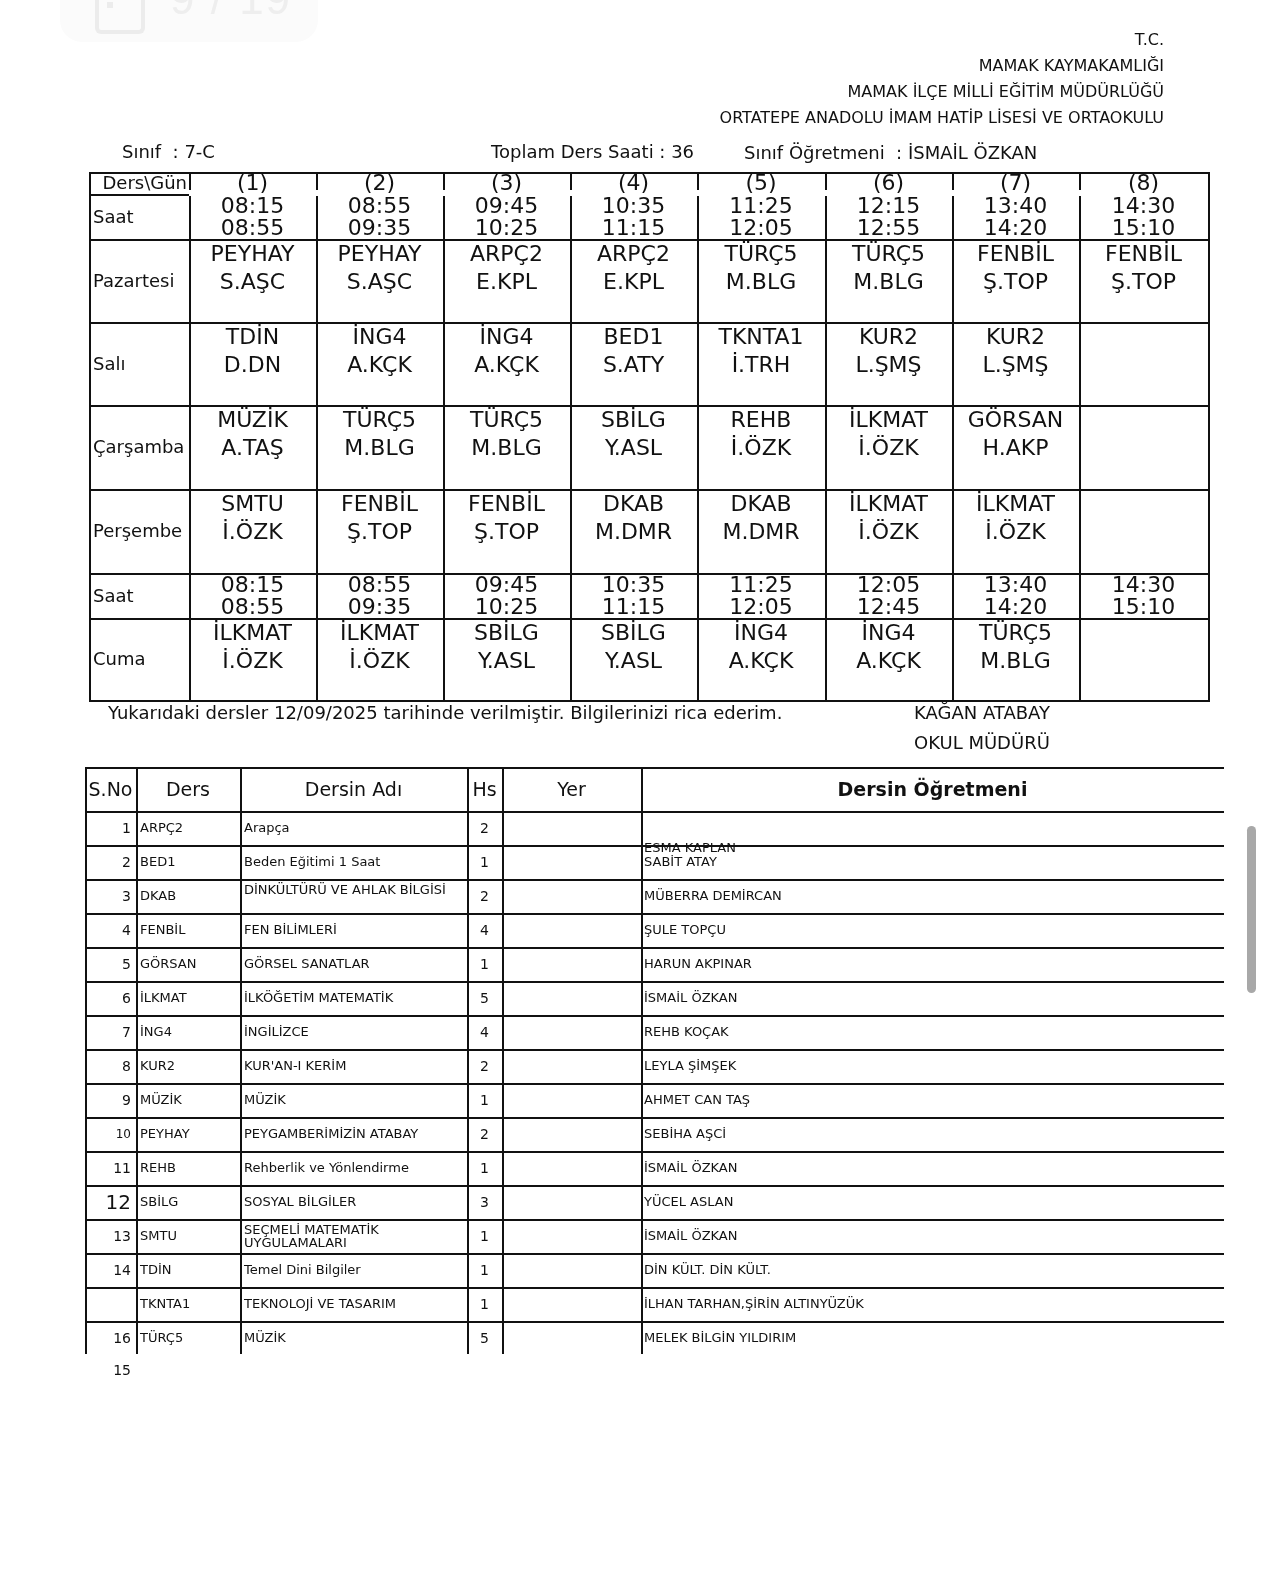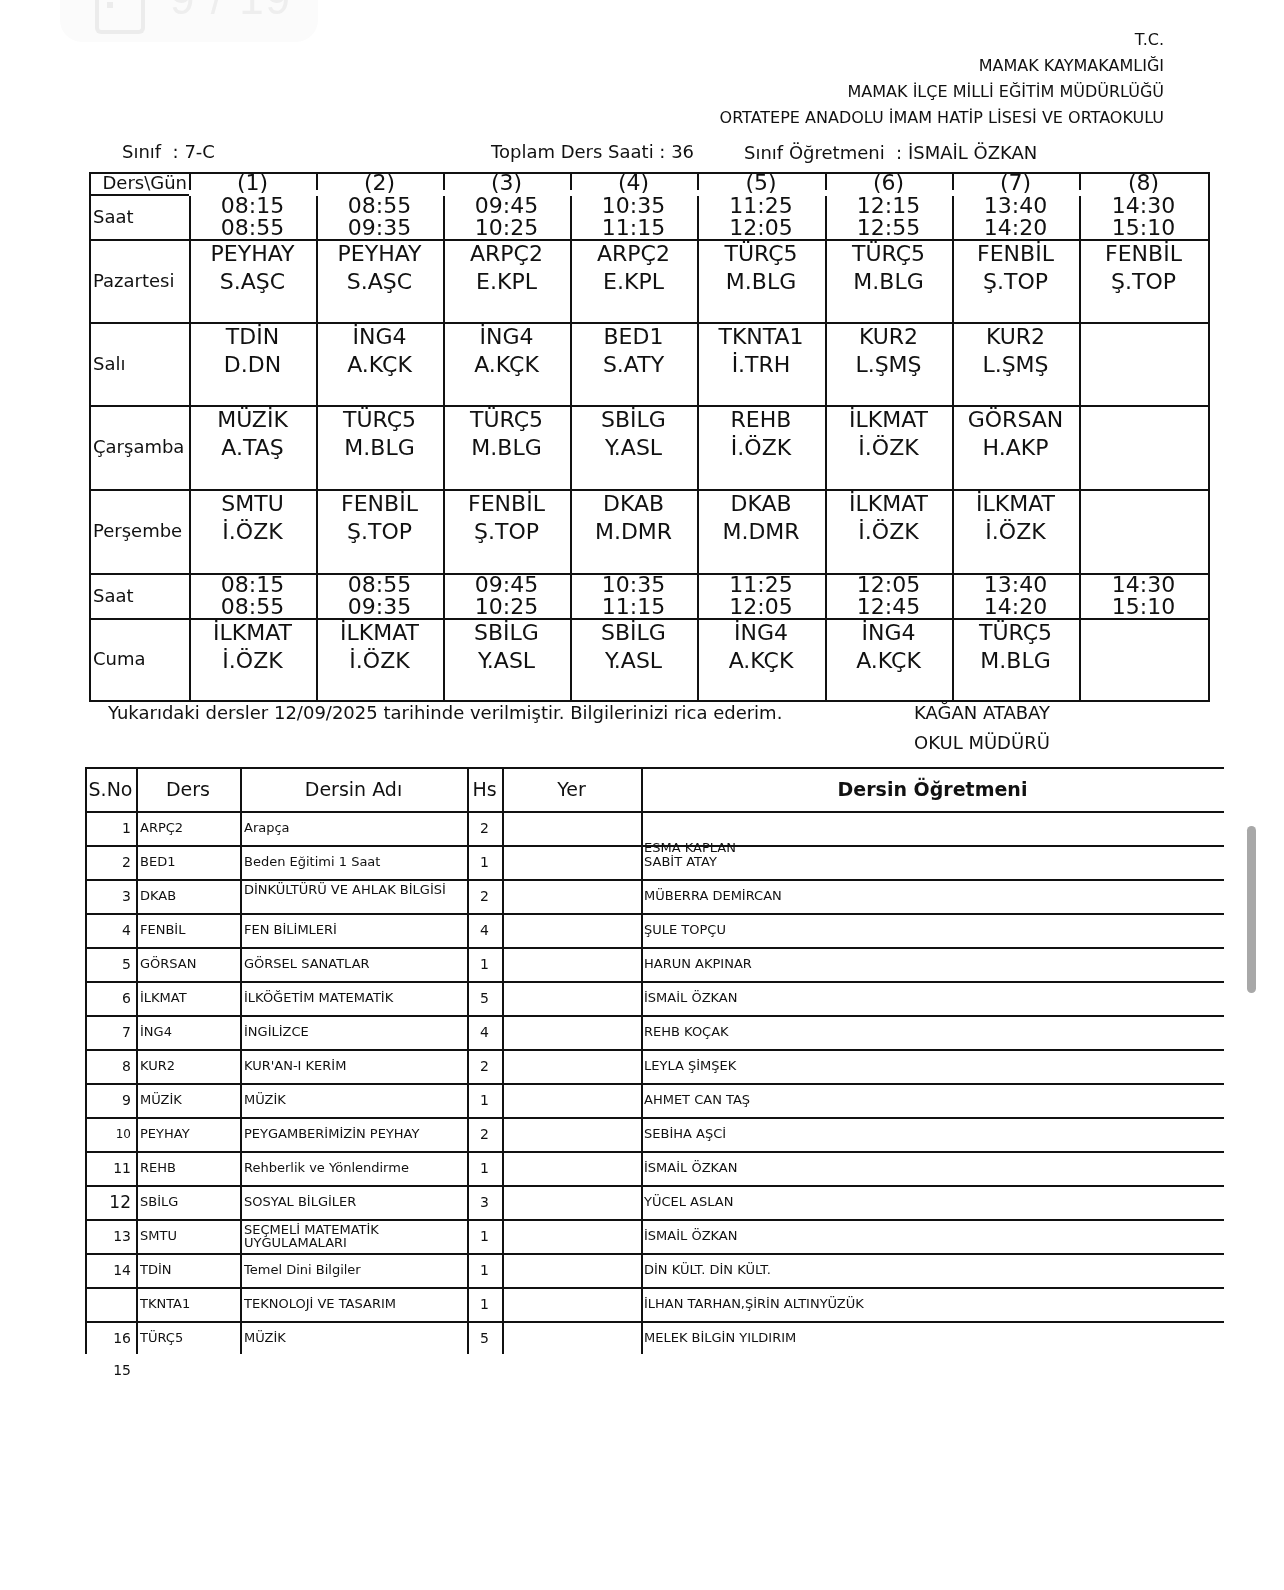--- a/index.html
+++ b/index.html
@@ -439,35 +439,35 @@
       <div class="lt-cell num" style="left: 85px; top: 1093px; width: 46px; font-size: 14px;">9</div>
       <div class="lt-cell " style="left: 140px; top: 1093px; width: 98px;">MÜZİK</div>
       <div class="lt-cell " style="left: 244px; top: 1093px; width: 219px;">MÜZİK</div>
       <div class="lt-cell ctr" style="left: 467px; top: 1093px; width: 35px; font-size: 14px;">1</div>
       <div class="lt-cell " style="left: 506px; top: 1093px; width: 133px;"></div>
       <div class="lt-cell " style="left: 644px; top: 1093px; width: 577px;">AHMET CAN TAŞ</div>
     </div>
     <div>
       <div class="lt-cell num" style="left: 85px; top: 1127px; width: 46px; font-size: 12px;">10</div>
       <div class="lt-cell " style="left: 140px; top: 1127px; width: 98px;">PEYHAY</div>
-      <div class="lt-cell " style="left: 244px; top: 1127px; width: 219px;">PEYGAMBERİMİZİN PEYHAY</div>
+      <div class="lt-cell " style="left: 244px; top: 1127px; width: 219px;">PEYGAMBERİMİZİN ATABAY</div>
       <div class="lt-cell ctr" style="left: 467px; top: 1127px; width: 35px; font-size: 14px;">2</div>
       <div class="lt-cell " style="left: 506px; top: 1127px; width: 133px;"></div>
       <div class="lt-cell " style="left: 644px; top: 1127px; width: 577px;">SEBİHA AŞCİ</div>
     </div>
     <div>
       <div class="lt-cell num" style="left: 85px; top: 1161px; width: 46px; font-size: 14px;">11</div>
       <div class="lt-cell " style="left: 140px; top: 1161px; width: 98px;">REHB</div>
       <div class="lt-cell " style="left: 244px; top: 1161px; width: 219px;">Rehberlik ve Yönlendirme</div>
       <div class="lt-cell ctr" style="left: 467px; top: 1161px; width: 35px; font-size: 14px;">1</div>
       <div class="lt-cell " style="left: 506px; top: 1161px; width: 133px;"></div>
       <div class="lt-cell " style="left: 644px; top: 1161px; width: 577px;">İSMAİL ÖZKAN</div>
     </div>
     <div>
-      <div class="lt-cell num" style="left: 85px; top: 1195px; width: 46px; font-size: 17px;">12</div>
+      <div class="lt-cell num" style="left: 85px; top: 1195px; width: 46px; font-size: 20px;">12</div>
       <div class="lt-cell " style="left: 140px; top: 1195px; width: 98px;">SBİLG</div>
       <div class="lt-cell " style="left: 244px; top: 1195px; width: 219px;">SOSYAL BİLGİLER</div>
       <div class="lt-cell ctr" style="left: 467px; top: 1195px; width: 35px; font-size: 14px;">3</div>
       <div class="lt-cell " style="left: 506px; top: 1195px; width: 133px;"></div>
       <div class="lt-cell " style="left: 644px; top: 1195px; width: 577px;">YÜCEL ASLAN</div>
     </div>
     <div>
       <div class="lt-cell num" style="left: 85px; top: 1229px; width: 46px; font-size: 14px;">13</div>
       <div class="lt-cell " style="left: 140px; top: 1229px; width: 98px;">SMTU</div>
       <div class="lt-cell " style="left: 244px; top: 1223px; width: 219px; line-height: 13px;">SEÇMELİ MATEMATİK UYGULAMALARI</div>

